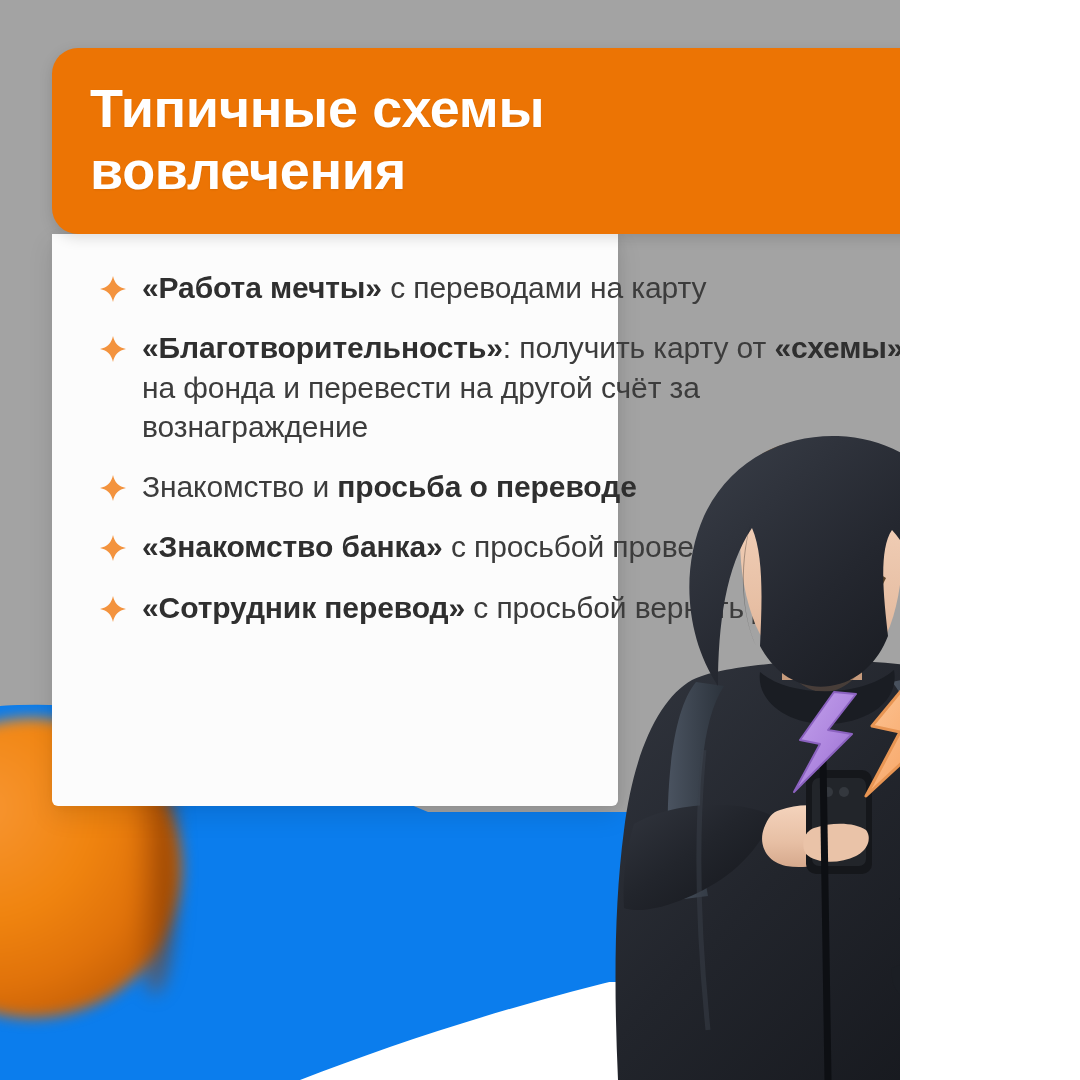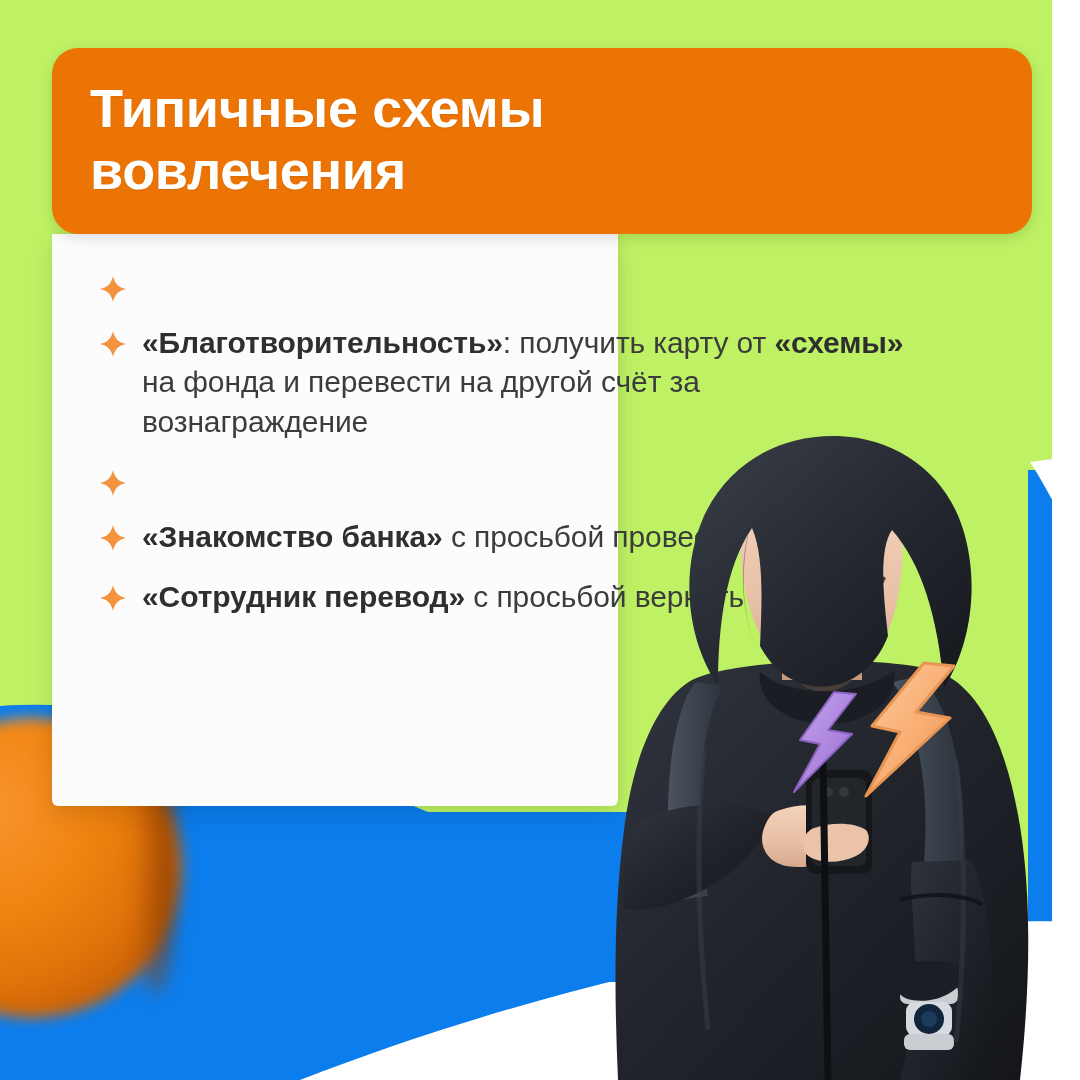--- a/index.html
+++ b/index.html
@@ -6,22 +6,22 @@
   html,body{margin:0;padding:0;}
   body{
     width:1080px;height:1080px;
     background:#ffffff;
     font-family:"Liberation Sans","DejaVu Sans",sans-serif;
     overflow:hidden;
     position:relative;
   }
   .canvas{
     position:absolute;inset:0;
-    width:1052px;height:1080px;
-    background:#bef264;
+    width:900px;height:1080px;
+    background:#a3a3a3;
     overflow:hidden;
   }
 
   
   .bg-layer{position:absolute;inset:0;width:1080px;height:1080px;z-index:0;}
   .bg-layer svg{display:block;width:1080px;height:1080px;}
 
   .orange-sphere{
     position:absolute;
     left:-118px;top:718px;
@@ -166,37 +166,39 @@
   <div class="content-card"></div>
 
   <div class="bullets">
 
     <div class="bullet">
       <span class="bullet-marker">
         <svg viewBox="0 0 26 26" xmlns="http://www.w3.org/2000/svg">
           <path d="M13,0 C14.4,7.2 18.8,11.6 26,13 C18.8,14.4 14.4,18.8 13,26 C11.6,18.8 7.2,14.4 0,13 C7.2,11.6 11.6,7.2 13,0 Z" fill="#F3933E"></path>
         </svg>
       </span>
+      <span class="bullet-text"><b>«Работа мечты»</b><span> с переводами на карту</span></span>
     </div>
 
     <div class="bullet">
       <span class="bullet-marker">
         <svg viewBox="0 0 26 26" xmlns="http://www.w3.org/2000/svg">
           <path d="M13,0 C14.4,7.2 18.8,11.6 26,13 C18.8,14.4 14.4,18.8 13,26 C11.6,18.8 7.2,14.4 0,13 C7.2,11.6 11.6,7.2 13,0 Z" fill="#F3933E"></path>
         </svg>
       </span>
       <span class="bullet-text"><b>«Благотворительность»</b><span>: получить карту от </span><b>«схемы»</b><span> на фонда и перевести на другой счёт за вознаграждение</span></span>
     </div>
 
     <div class="bullet">
       <span class="bullet-marker">
         <svg viewBox="0 0 26 26" xmlns="http://www.w3.org/2000/svg">
           <path d="M13,0 C14.4,7.2 18.8,11.6 26,13 C18.8,14.4 14.4,18.8 13,26 C11.6,18.8 7.2,14.4 0,13 C7.2,11.6 11.6,7.2 13,0 Z" fill="#F3933E"></path>
         </svg>
       </span>
+      <span class="bullet-text"><span>Знакомство и </span><b>просьба о переводе</b></span>
     </div>
 
     <div class="bullet">
       <span class="bullet-marker">
         <svg viewBox="0 0 26 26" xmlns="http://www.w3.org/2000/svg">
           <path d="M13,0 C14.4,7.2 18.8,11.6 26,13 C18.8,14.4 14.4,18.8 13,26 C11.6,18.8 7.2,14.4 0,13 C7.2,11.6 11.6,7.2 13,0 Z" fill="#F3933E"></path>
         </svg>
       </span>
       <span class="bullet-text"><b>«Знакомство банка»</b><span> с просьбой провести платёж</span></span>
     </div>

